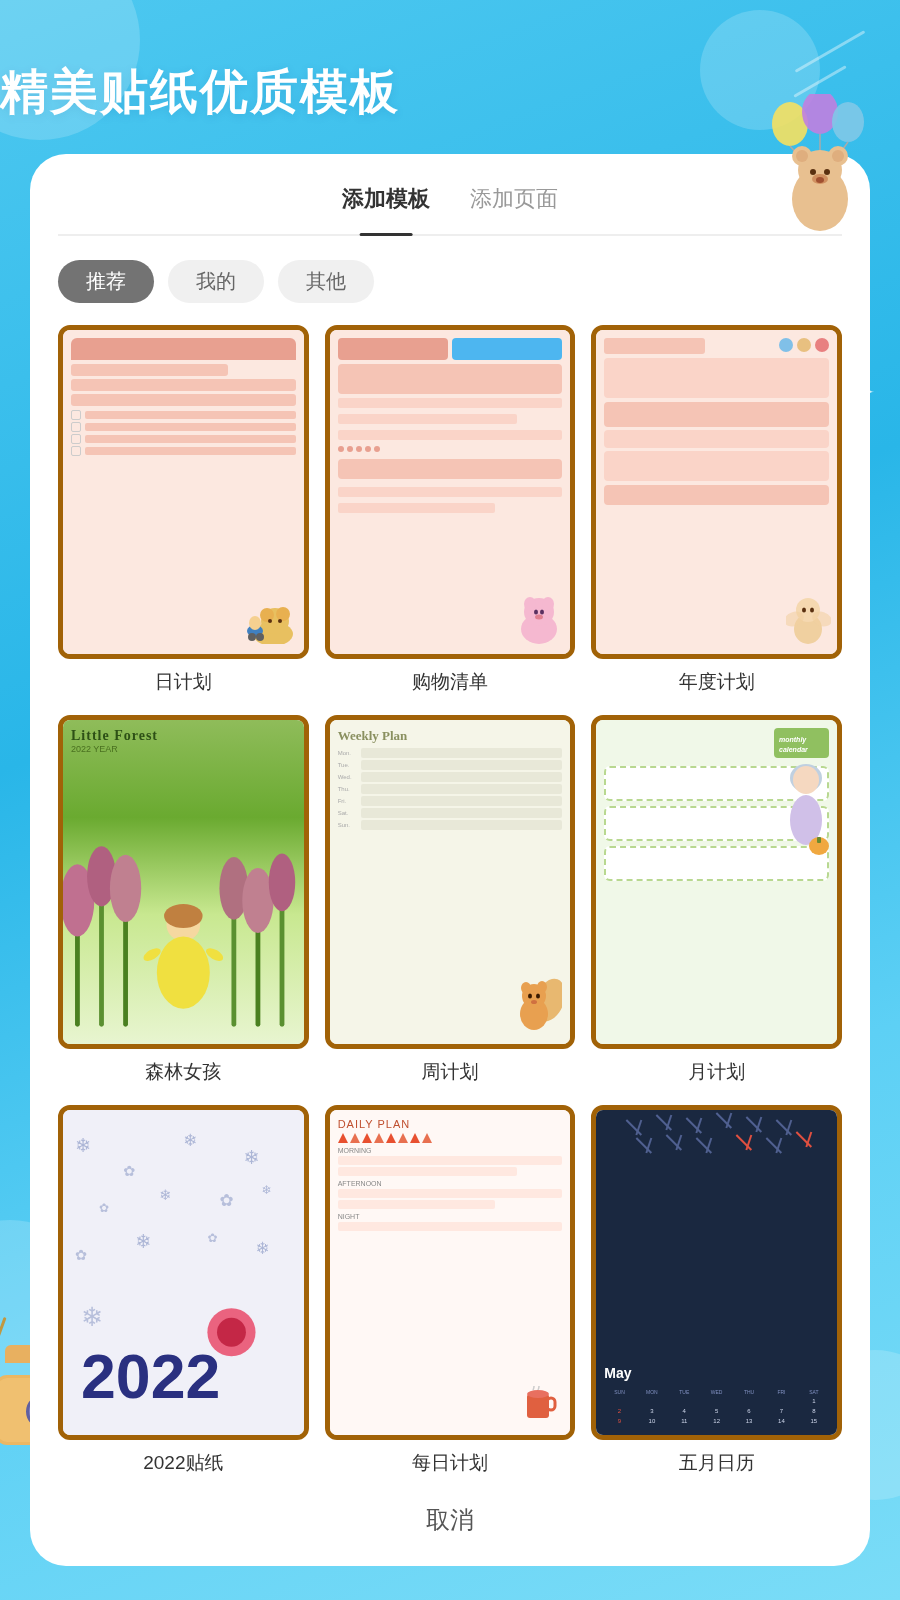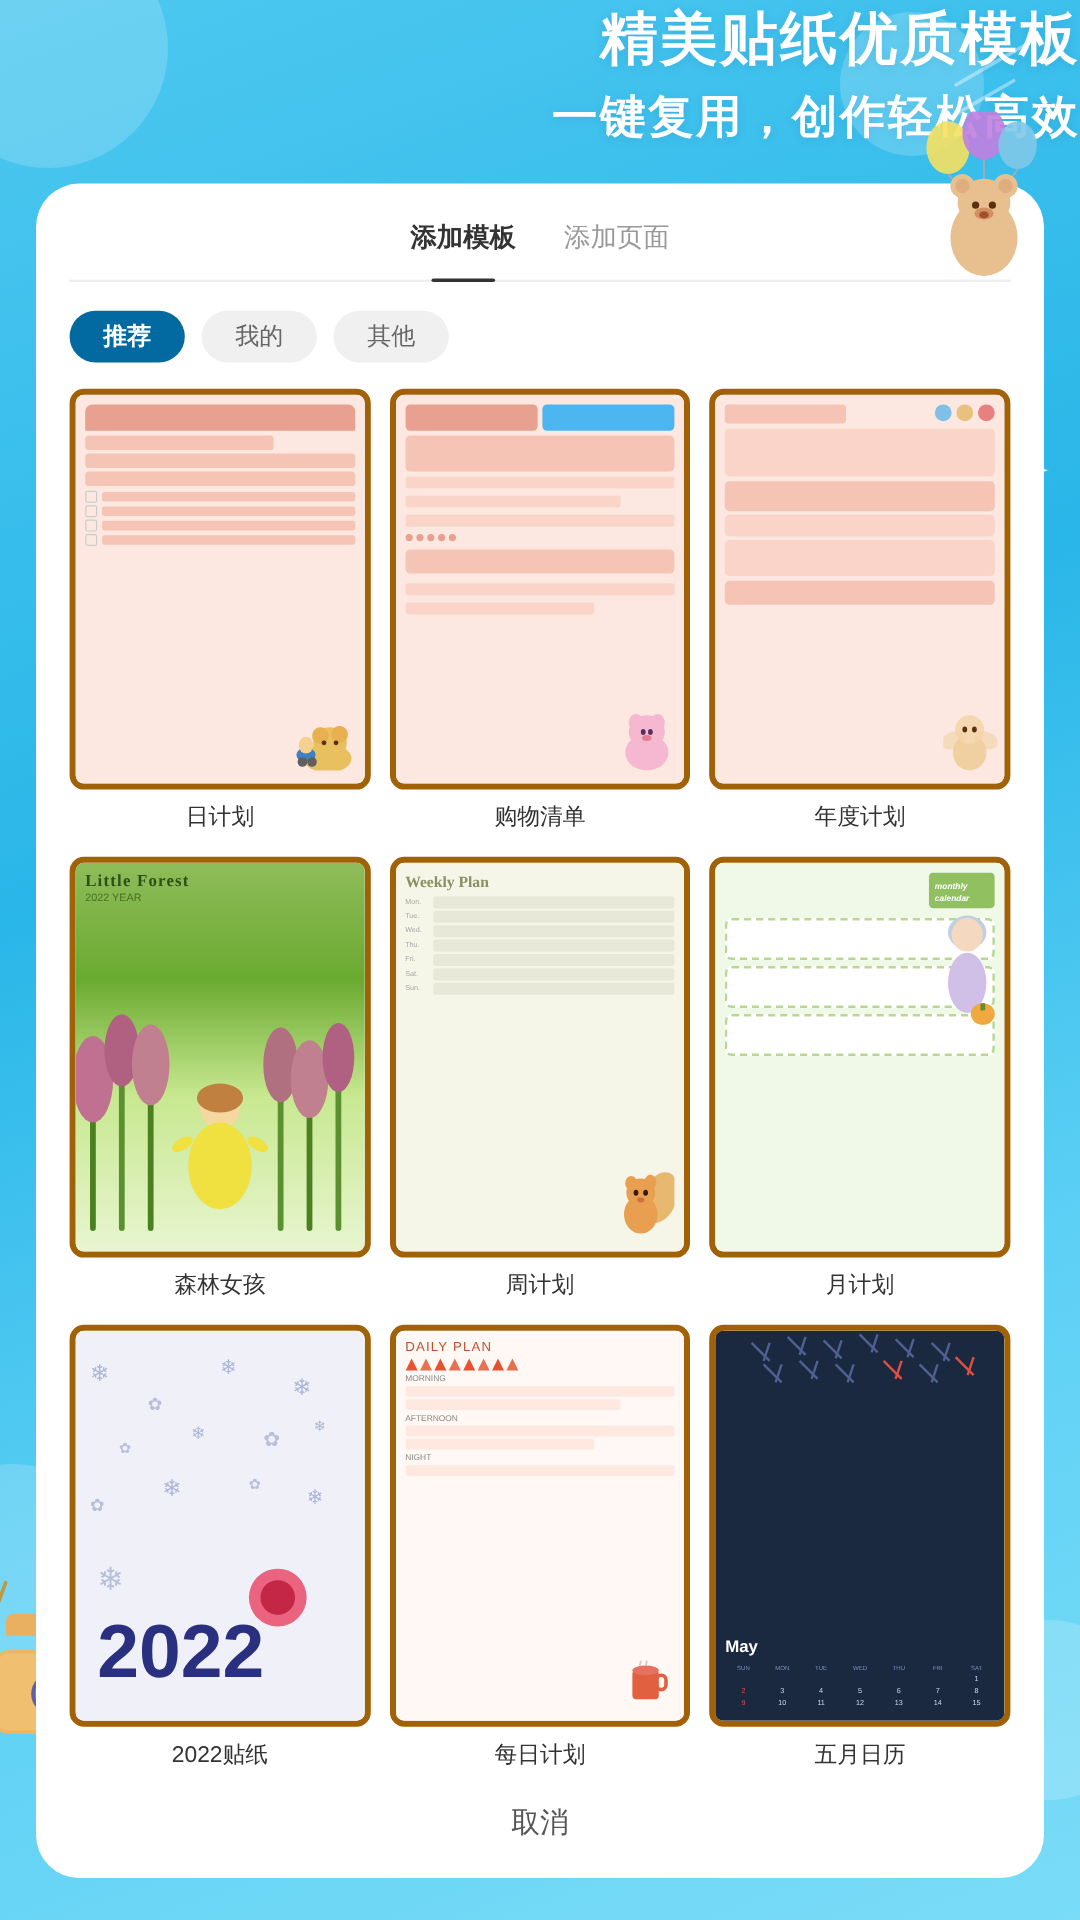--- a/index.html
+++ b/index.html
@@ -27,21 +27,22 @@
     .deco-line {
       position: absolute;
       background: rgba(255,255,255,0.4);
       border-radius: 2px;
     }
     .deco-line-1 { width: 80px; height: 3px; top: 50px; right: 30px; transform: rotate(-30deg); }
     .deco-line-2 { width: 60px; height: 3px; top: 80px; right: 50px; transform: rotate(-30deg); }
 
     
     .header-section {
-      text-align: right;
+      text-align: left;
+      padding-top: 60px;
       padding-bottom: 30px;
     }
     .header-title-1 {
       font-size: 48px;
       font-weight: 700;
       color: #fff;
       text-shadow: 0 2px 8px rgba(0,80,150,0.15);
       letter-spacing: 2px;
     }
     .header-title-2 {
@@ -132,23 +133,23 @@
       margin-bottom: 22px;
     }
     .cat-pill {
       padding: 8px 28px;
       border-radius: 24px;
       font-size: 20px;
       cursor: pointer;
       border: none;
     }
     .cat-pill.active {
-      background: #0369a1;
+      background: #737373;
       color: #fff;
-      font-weight: 700;
+      font-weight: 400;
     }
     .cat-pill.inactive {
       background: #f0f0f0;
       color: #666;
     }
 
     
     .template-grid {
       display: grid;
       grid-template-columns: repeat(3, 1fr);
@@ -523,21 +524,20 @@
   <div class="camera-top"></div>
   <div class="camera-body">
     <div class="camera-lens">
       <div class="camera-lens-inner"></div>
     </div>
   </div>
 </div>
 
 <div class="header-section">
   <div class="header-title-1">精美贴纸优质模板</div>
-  <div class="header-title-2">一键复用，创作轻松高效</div>
 </div>
 
 <div class="main-card">
 
   <div class="bear-deco">
     <svg width="120" height="140" viewBox="0 0 120 140">
 
       <ellipse cx="30" cy="30" rx="18" ry="22" fill="#f5e060" opacity="0.9"></ellipse>
       <ellipse cx="60" cy="18" rx="18" ry="22" fill="#c080e0" opacity="0.9"></ellipse>
       <ellipse cx="88" cy="28" rx="16" ry="20" fill="#80c8e8" opacity="0.9"></ellipse>

